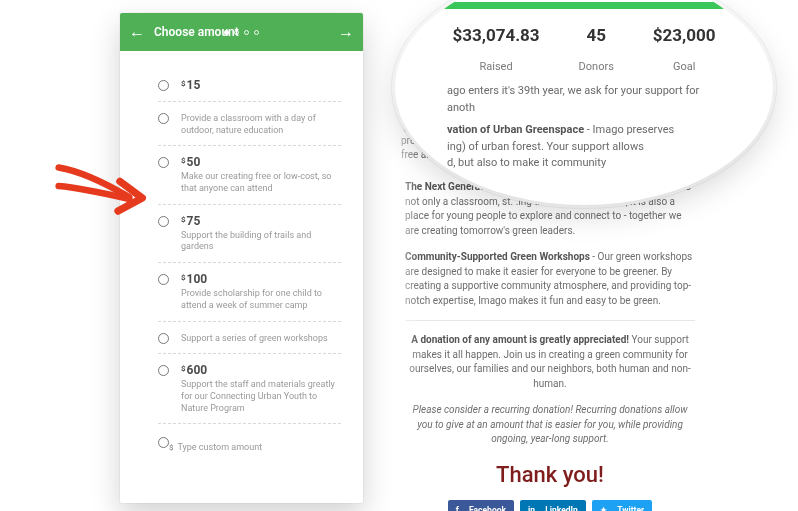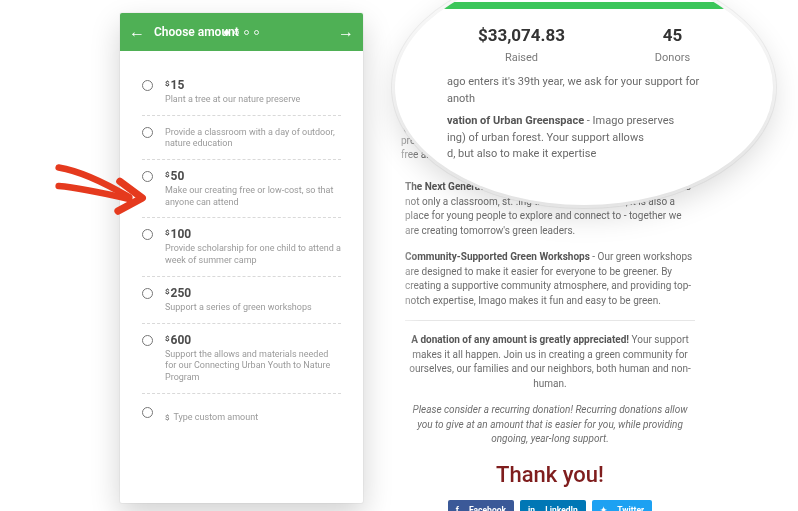--- a/index.html
+++ b/index.html
@@ -6,29 +6,29 @@
   body{background:#fff;width:798px;height:511px;overflow:hidden;position:relative;}
   .stage{position:absolute;inset:0;}
   
   .panel{position:absolute;left:120px;top:13px;width:243px;height:490px;background:#fff;border-radius:2px;box-shadow:0 12px 30px rgba(0,0,0,.18),0 0 0 1px rgba(0,0,0,.03);overflow:hidden;}
   .panel-head{background:#4fb055;height:38px;display:flex;align-items:center;color:#fff;font-size:12px;font-weight:600;position:relative;}
   .panel-head .back,.panel-head .fwd{width:34px;text-align:center;font-size:16px;line-height:38px;}
   .panel-head .title{flex:1;}
   .panel-head .dots{position:absolute;left:0;right:0;top:0;bottom:0;display:flex;align-items:center;justify-content:center;gap:5px;pointer-events:none;}
   .panel-head .dot{width:5px;height:5px;border:1px solid rgba(255,255,255,.9);border-radius:50%;}
   .panel-head .dot.on{background:#fff;}
-  .panel-body{padding:18px 22px 10px 22px;}
+  .panel-body{padding:18px 22px 10px 22px;margin-left:16px;}
   .opt{display:flex;gap:12px;padding:9px 0;border-bottom:1px dashed #d9d9d9;}
   .opt:last-of-type{border-bottom:1px dashed #d9d9d9;}
   .opt input[type=radio]{margin-top:2px;accent-color:#4fb055;width:11px;height:11px;}
   .opt .a{flex:1;}
   .opt .amt{font-size:12px;font-weight:700;color:#4c4c4c;}
   .opt .amt .ds{font-size:8px;font-weight:700;margin-right:1px;vertical-align:top;position:relative;top:1px;}
   .opt .desc{font-size:9px;color:#9a9a9a;line-height:1.3;margin-top:2px;}
-  .custom-row{display:flex;gap:12px;padding:11px 0 13px 0;border-bottom:none;}
+  .custom-row{display:flex;padding:11px 0 13px 0;border-bottom:none;}
   .custom-row input[type=radio]{margin-top:2px;accent-color:#4fb055;width:11px;height:11px;}
   .custom-row .ds{font-size:8px;color:#777;margin-right:4px;}
   .custom-row .ph{font-size:9px;color:#9a9a9a;}
   
   .arrow{position:absolute;left:52px;top:160px;width:95px;height:65px;pointer-events:none;}
   
   .article{position:absolute;left:405px;top:90px;width:290px;font-size:10px;color:#6d6d6d;line-height:1.45;}
   .article p{margin-bottom:12px;}
   .article b{color:#555;font-weight:700;}
   .article .appr b{color:#555;}
@@ -40,21 +40,21 @@
   .sbtn.fb{background:#3b5998;}
   .sbtn.li{background:#0077b5;}
   .sbtn.tw{background:#1da1f2;}
   
   .mag{position:absolute;left:395px;top:-30px;width:378px;height:235px;border-radius:50%;background:#fff;box-shadow:0 10px 30px rgba(0,0,0,.15),0 0 0 3px #fff,0 0 0 4px rgba(0,0,0,.05);overflow:hidden;}
   .mag-inner{position:absolute;left:0;right:0;top:32px;padding:0 34px;}
   .bar{height:7px;background:#3bc65a;border-radius:3px;margin:0 14px 14px 14px;}
   .stats{display:flex;justify-content:space-around;padding:2px 8px 10px 8px;gap:8px;}
   .stat{text-align:center;}
   .stat .v{font-size:17px;font-weight:700;color:#333;}
-  .stat .l{font-size:11px;color:#7a7a7a;margin-top:6px;}
+  .stat .l{font-size:11px;color:#7a7a7a;margin-top:15px;}
   .mag .copy{font-size:11px;color:#6a6a6a;line-height:1.5;padding:0 18px;}
   .mag .copy p{margin-bottom:6px;}
   .mag .copy b{font-weight:700;color:#555;margin-top:19px;}
   
   .fade{position:absolute;left:380px;top:80px;width:40px;height:380px;background:linear-gradient(90deg,#fff,rgba(255,255,255,0));}
 </style>
 </head>
 <body>
 
 <div class="stage">
@@ -93,55 +93,60 @@
           <span class="dot"></span>
       </div>
       <div class="fwd">→</div>
     </div>
     <div class="panel-body">
       <div id="opts">
           <div class="opt">
             <input type="radio" name="amt" style="">
             <div class="a">
               <div class="amt"><span class="ds">$</span><span>15</span></div>
-              <div class="desc">Plant a tree at our nature preserve</div>
             </div>
           </div>
           <div class="opt">
             <input type="radio" name="amt" style="">
             <div class="a">
               <div class="desc">Provide a classroom with a day of outdoor, nature education</div>
             </div>
           </div>
           <div class="opt">
             <input type="radio" name="amt" style="">
             <div class="a">
               <div class="amt"><span class="ds">$</span><span>50</span></div>
               <div class="desc">Make our creating free or low-cost, so that anyone can attend</div>
             </div>
           </div>
           <div class="opt">
             <input type="radio" name="amt" style="">
             <div class="a">
+              <div class="amt"><span class="ds">$</span><span>75</span></div>
+              <div class="desc">Support the building of trails and gardens</div>
+            </div>
+          </div>
+          <div class="opt">
+            <input type="radio" name="amt" style="">
+            <div class="a">
               <div class="amt"><span class="ds">$</span><span>100</span></div>
               <div class="desc">Provide scholarship for one child to attend a week of summer camp</div>
             </div>
           </div>
           <div class="opt">
             <input type="radio" name="amt" style="">
             <div class="a">
-              <div class="amt"><span class="ds">$</span><span>250</span></div>
               <div class="desc">Support a series of green workshops</div>
             </div>
           </div>
           <div class="opt">
             <input type="radio" name="amt" style="">
             <div class="a">
               <div class="amt"><span class="ds">$</span><span>600</span></div>
-              <div class="desc">Support the allows and materials needed for our Connecting Urban Youth to Nature Program</div>
+              <div class="desc">Support the staff and materials greatly for our Connecting Urban Youth to Nature Program</div>
             </div>
           </div>
         </div>
       <div class="custom-row">
         <input type="radio" name="amt" style="">
         <div class="a"><span class="ds">$</span><span class="ph">Type custom amount</span></div>
       </div>
 
     </div>
 
@@ -158,21 +163,25 @@
       <div class="bar"></div>
       <div class="stats">
         <div class="stat">
           <div class="v">$33,074.83</div>
           <div class="l">Raised</div>
         </div>
         <div class="stat">
           <div class="v">45</div>
           <div class="l">Donors</div>
         </div>
+        <div class="stat">
+          <div class="v">$23,000</div>
+          <div class="l">Goal</div>
+        </div>
       </div>
       <div class="copy">
         <p><span>ago enters it's 39th year, we ask for your support for anoth</span><br></p>
-        <p><b>vation of Urban Greenspace</b><span> - Imago preserves</span><br><span>ing) of urban forest. Your support allows</span><br><span>d, but also to make it expertise</span></p>
+        <p><b>vation of Urban Greenspace</b><span> - Imago preserves</span><br><span>ing) of urban forest. Your support allows</span><br><span>d, but also to make it community</span></p>
       </div>
     </div>
   </div>
 
 </div>
 
 </body></html>

